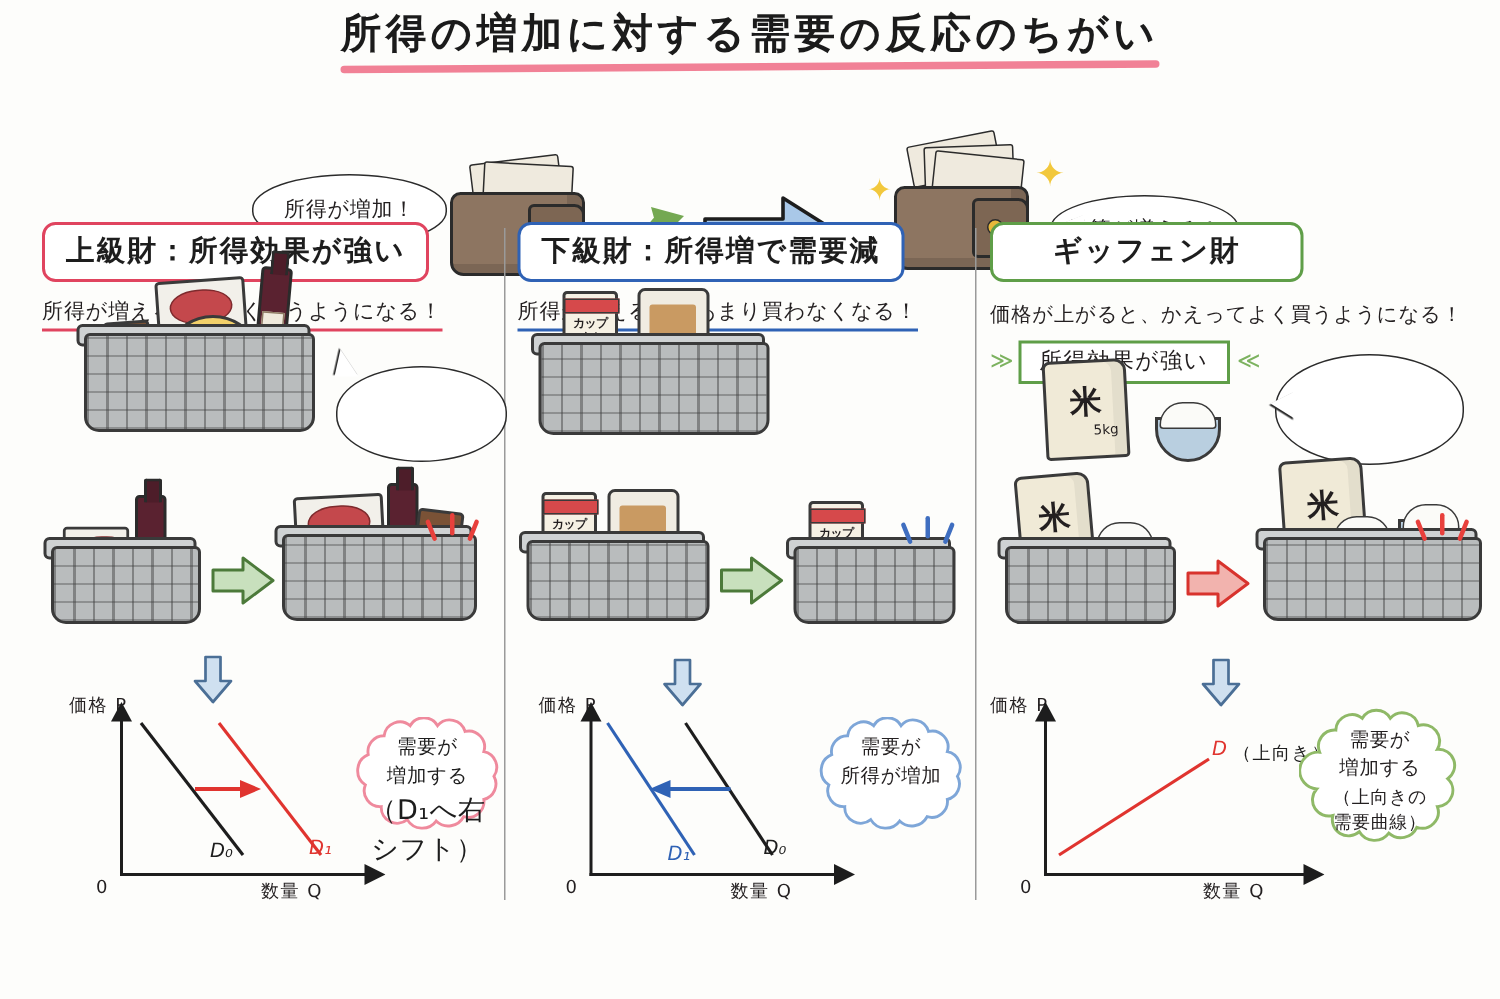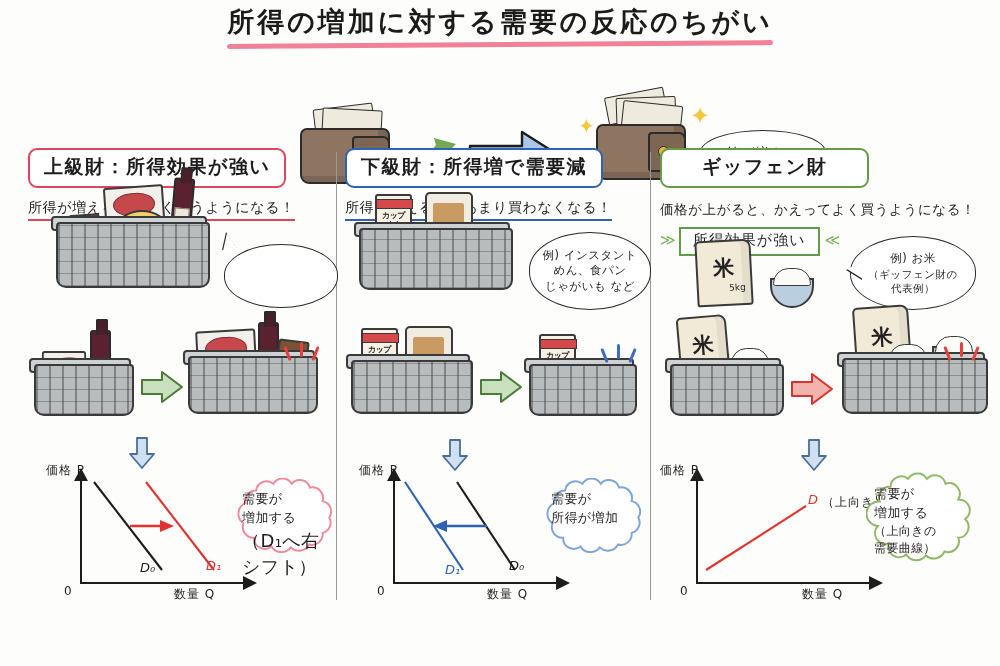--- a/index.html
+++ b/index.html
@@ -179,21 +179,21 @@
     content:"";position:absolute;left:1px;top:-12px;width:36px;height:16px;
     background:#fbfbf8;border:1.8px solid #3a3a3a;border-radius:18px 18px 3px 3px;
   }
   .sparkline{position:absolute;width:3px;height:15px;border-radius:2px;}
 
   
   .chart{position:absolute;}
   .axis{position:absolute;background:#1d1d1d;}
   .axlabel{position:absolute;font-size:12px;letter-spacing:1px;}
   .curvelabel{position:absolute;font-size:13px;font-style:italic;}
-  .cloud{position:absolute;font-size:13px;line-height:1.45;letter-spacing:.4px;}
+  .cloud{position:absolute;text-align:center;font-size:13px;line-height:1.45;letter-spacing:.4px;}
   .cloud .cloud-bg{position:absolute;left:0;top:0;right:0;bottom:0;}
   .cloud .cloud-txt{position:relative;padding:12px 10px;}
 
   
   .footer{
     position:absolute;left:22px;top:608px;width:956px;height:46px;
     border:1.8px dashed #6d8fd0;border-radius:7px;background:#fff;
     display:flex;align-items:center;padding:0 14px;box-sizing:border-box;
   }
   .bulb{position:relative;width:26px;height:34px;flex:0 0 26px;margin-right:10px;}
@@ -215,20 +215,24 @@
 
   <div class="title-wrap">
     <div class="title">
       <span>所得の増加に対する需要の反応のちがい</span>
       <span class="title-underline"></span>
     </div>
   </div>
 
   <div class="toprow">
 
+    <div class="bubble" id="bubble-income">
+      <span>所得が増加！</span>
+      <span class="tail"></span>
+    </div>
 
     <div class="wallet" id="wallet-left">
       <div class="w-bills">
         <div class="bill" style="left:2px;top:-4px;transform:rotate(-7deg);"></div>
         <div class="bill" style="left:10px;top:-1px;transform:rotate(3deg);"></div>
       </div>
       <div class="w-body"></div>
       <div class="w-flap"></div>
       <div class="w-stud"></div>
     </div>
@@ -367,27 +371,20 @@
         <span>めん</span>
       </div>
       <div class="item bread" style="left:66px;top:-36px;"></div>
       <div class="item potato" style="left:52px;top:0px;"></div>
       <div class="item potato" style="left:74px;top:2px;"></div>
       <div class="item potato" style="left:96px;top:0px;"></div>
       <div class="bk-rim" style="width:152px;"></div>
       <div class="bk-body" style="width:150px;height:58px;"></div>
     </div>
 
-    <div class="bubble" style="left:184px;top:84px;width:120px;height:76px;font-size:11.5px;">
-      <div>
-        <div>例) インスタント</div>
-        <div>めん、食パン</div>
-        <div>じゃがいも など</div>
-      </div>
-    </div>
 
     <div class="basket" style="left:6px;top:212px;width:118px;height:62px;">
       <div class="item cup" style="left:10px;top:-32px;">
         <span>カップ</span>
         <span>めん</span>
       </div>
       <div class="item bread" style="left:54px;top:-34px;"></div>
       <div class="item potato" style="left:44px;top:0px;"></div>
       <div class="item potato" style="left:66px;top:2px;"></div>
       <div class="bk-rim" style="width:120px;"></div>
@@ -464,25 +461,20 @@
     
     <div style="position:absolute;left:36px;top:92px;">
       <div class="rice-bag" style="position:relative;transform:rotate(-3deg);">
         <b>米</b>
         <i>5kg</i>
       </div>
     </div>
     <div class="rice-bowl" style="position:absolute;left:110px;top:130px;"></div>
 
     <div class="bubble" style="left:190px;top:88px;width:124px;height:72px;font-size:11.5px;">
-      <div>
-        <div>例) お米</div>
-        <div style="font-size:10.5px">（ギッフェン財の</div>
-        <div style="font-size:10.5px">代表例）</div>
-      </div>
       <span class="tail" style="left:-4px;top:24px;border-top:8px solid transparent;border-bottom:10px solid transparent;border-right:16px solid #fff;filter:drop-shadow(-1px 1px 0 #2b2b2b);"></span>
     </div>
 
     <div class="basket" style="left:10px;top:216px;width:110px;height:60px;">
       <div class="rice-bag" style="position:absolute;left:8px;top:-48px;width:46px;height:54px;transform:rotate(-5deg);">
         <b>米</b>
       </div>
       <div class="rice-bowl" style="position:absolute;left:58px;top:-6px;width:34px;height:22px;"></div>
       <div class="bk-rim" style="width:112px;"></div>
       <div class="bk-body" style="width:110px;height:48px;"></div>

